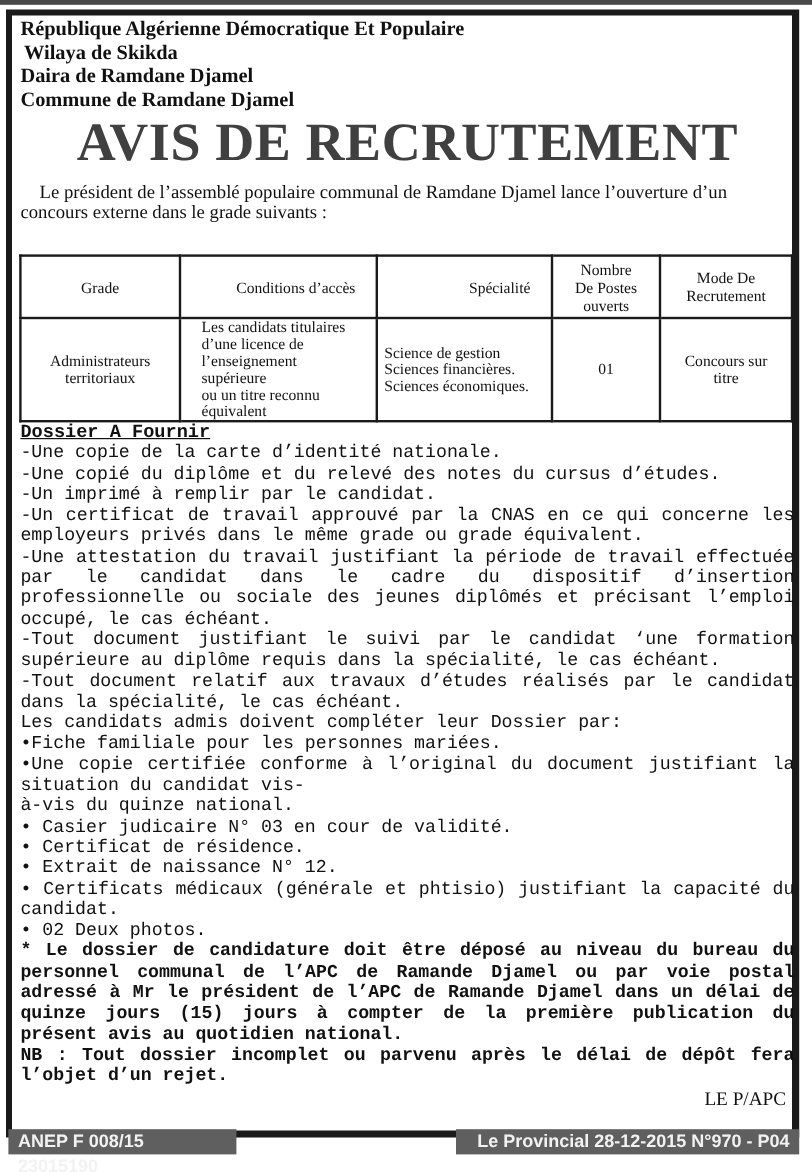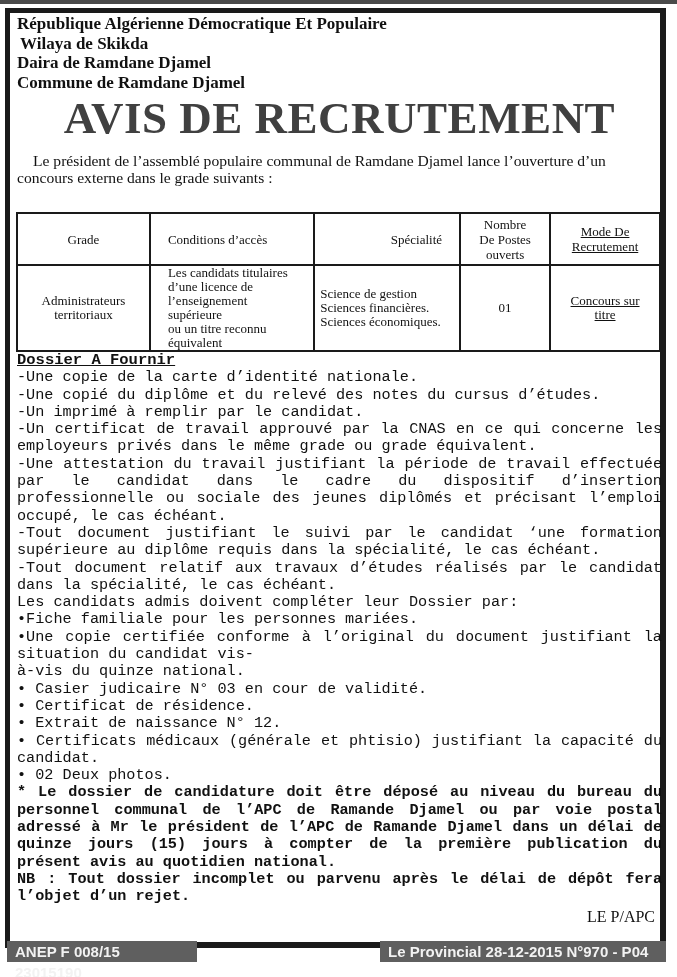--- a/index.html
+++ b/index.html
@@ -12,29 +12,29 @@
   .title { font-family:"Liberation Serif",serif; font-size:45px; line-height:48px; letter-spacing:0.5px; text-align:center; margin:2px 0 0 0; color:#404040; }
   .intro { font-size:15.6px; line-height:17px; margin:10px 0 0 0; text-indent:16px; }
   table.recr { position:absolute; left:16px; top:212px; width:645px; border-collapse:collapse; font-family:"Liberation Serif",serif; font-size:13px; }
   table.recr td, table.recr th { border:2px solid #1a1a1a; padding:0 17px; font-weight:normal;margin-left:33px; }
   table.recr th { height:50px; text-align:center; line-height:15px; }
   table.recr td { height:80px; line-height:14px; }
   .c1 { width:113px; text-align:center; }
   .c2 { width:188px; text-align:left; }
   .c3 { width:171px; text-align:left; }
   .c4 { width:68px; text-align:center; }
-  .c5 { width:83px; text-align:center;text-decoration:underline; }
+  .c5 { width:83px; text-align:center; }
   .body { position:absolute; left:17px; top:352px; width:645px; font-family:Liberation Mono, monospace; font-size:15.2px; line-height:17.3px; }
   .body p { margin:0; text-align:justify; }
   .dossier-title { font-weight:bold; text-decoration:underline; font-size:15.5px; }
   .bold { font-weight:bold; }
   .sign { position:absolute; right:22px; top:908px; font-family:"Liberation Serif",serif; font-size:16px; }
   .tag { position:absolute; top:941px; height:21px; background:#5f5f5f; color:#f2f2f2; font-family:"Liberation Sans",sans-serif; font-weight:bold; font-size:15px; line-height:21px; padding:0 8px; box-sizing:border-box; }
   .tag.left { left:7px; width:190px; }
-  .tag.right { left:380px; width:286px; text-align:left; }
+  .tag.right { left:380px; width:286px; text-align:right; }
   .cell-lines span { display:block; }
 </style>
 </head>
 <body>
 
 <div class="topline"></div>
 <div class="frame"></div>
 
 <div class="content">
   <p class="hdr">République Algérienne Démocratique Et Populaire</p>
@@ -42,21 +42,21 @@
   <p class="hdr">Daira de Ramdane Djamel</p>
   <p class="hdr">Commune de Ramdane Djamel</p>
   <h1 class="title">AVIS DE RECRUTEMENT</h1>
   <p class="intro">Le président de l’assemblé populaire communal de Ramdane Djamel lance l’ouverture d’un concours externe dans le grade suivants :</p>
 </div>
 
 <table class="recr">
   <thead>
     <tr>
       <th class="c1">Grade</th>
-      <th class="c2" style="text-align:left">Conditions d’accès</th>
+      <th class="c2" style="text-align:right">Conditions d’accès</th>
       <th class="c3" style="text-align:right">Spécialité</th>
       <th class="c4">Nombre De Postes ouverts</th>
       <th class="c5">Mode De Recrutement</th>
     </tr>
   </thead>
   <tbody>
     <tr>
       <td class="c1">Administrateurs territoriaux</td>
       <td class="c2 cell-lines">
         <span>Les candidats titulaires</span>

